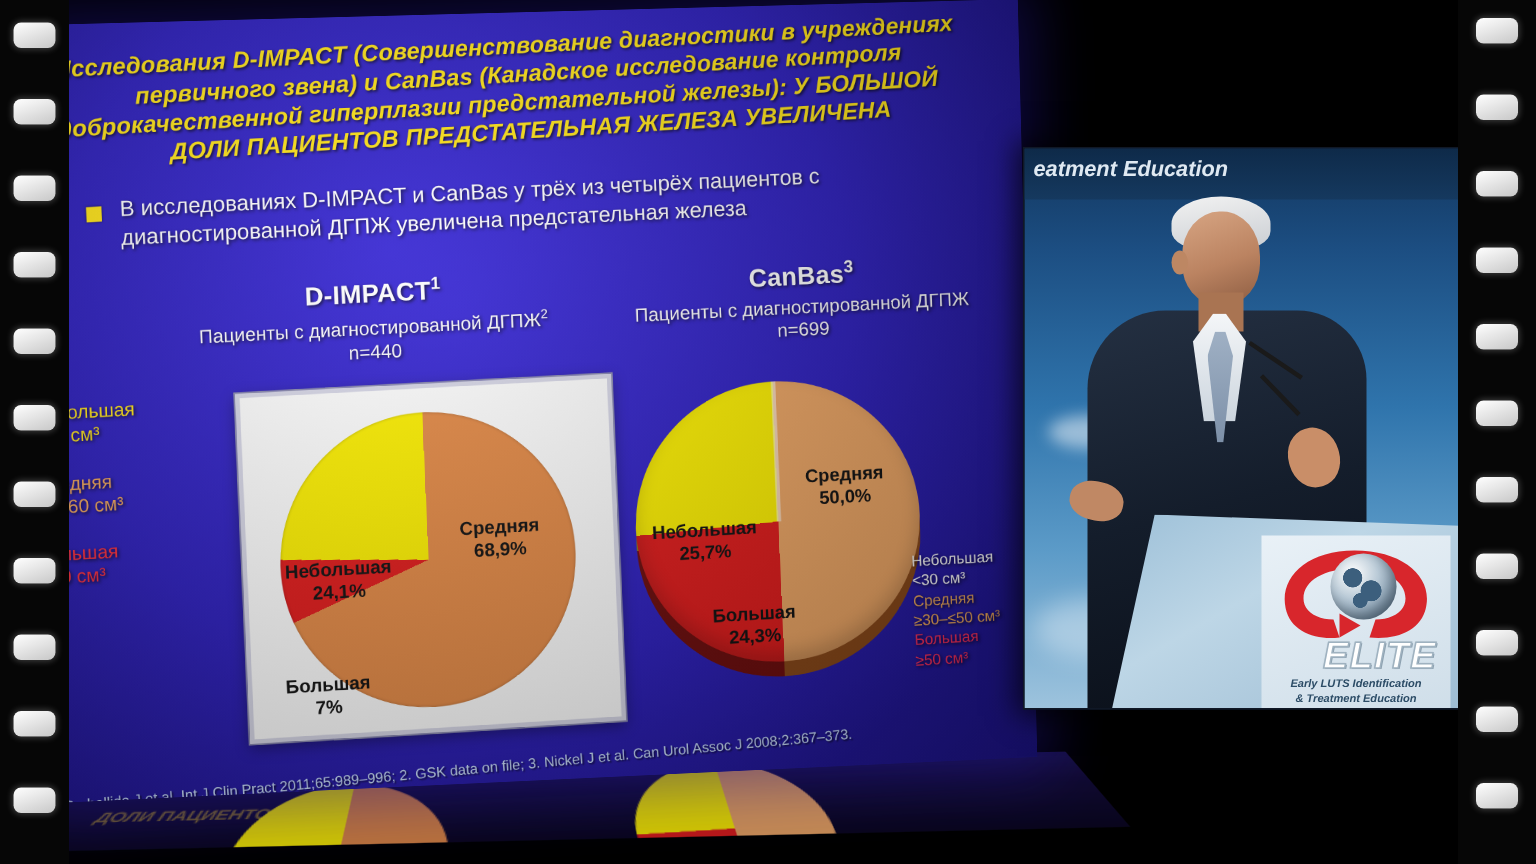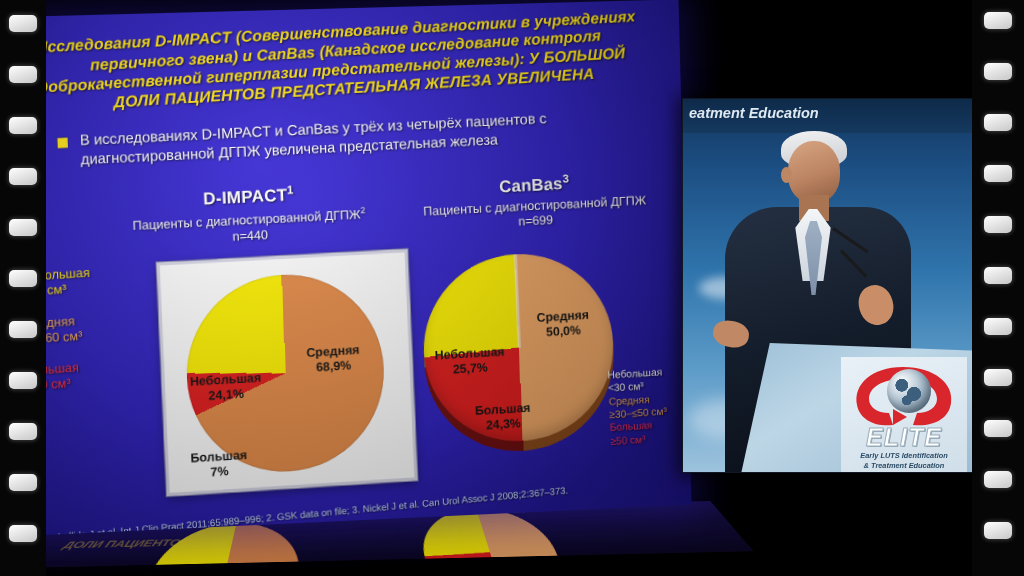--- a/index.html
+++ b/index.html
@@ -348,21 +348,21 @@
     box-shadow: inset -3px -4px 8px rgba(0,0,0,.3);
   }
   #elite-globe::after {
     content:""; position:absolute; inset:4px; border-radius:50%;
     background:
       radial-gradient(circle at 30% 34%, #3c5f7d 0 18%, transparent 19%),
       radial-gradient(circle at 64% 58%, #3c5f7d 0 22%, transparent 23%),
       radial-gradient(circle at 44% 76%, #3c5f7d 0 14%, transparent 15%);
   }
   #elite-word {
-    position: absolute; left: 0; top: 66px; width: 126px;
+    position: absolute; left: 16px; top: 66px; width: 126px;
     text-align: center; color: #ffffff;
     font-weight: bold; font-style: italic; font-size: 25px;
     letter-spacing: 1px;
     text-shadow: 0 0 1px #7a8d9c, 1px 1px 0 #8fa3b2;
     -webkit-text-stroke: 1px #9fb2c0;
   }
   #elite-tag {
     position: absolute; left: 0; top: 94px; width: 126px;
     text-align: center; color: #2c4c66;
     font-size: 7.4px; font-style: italic; font-weight: bold; line-height: 1.3;

